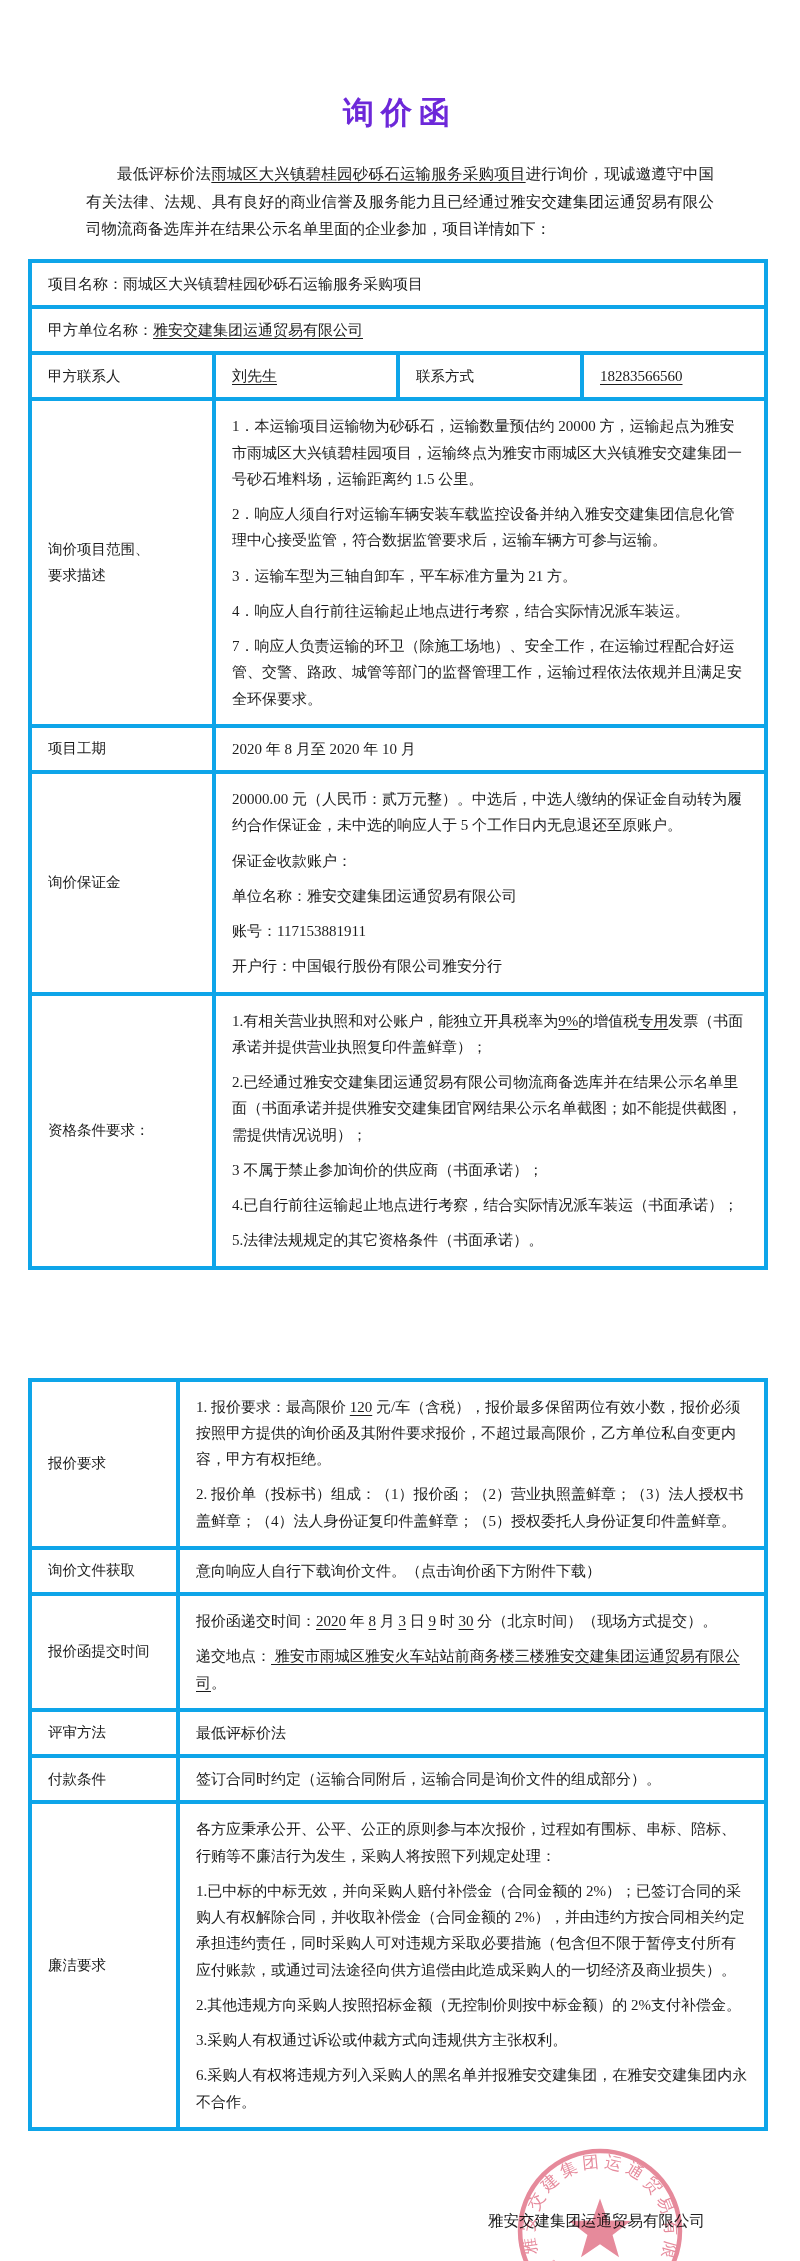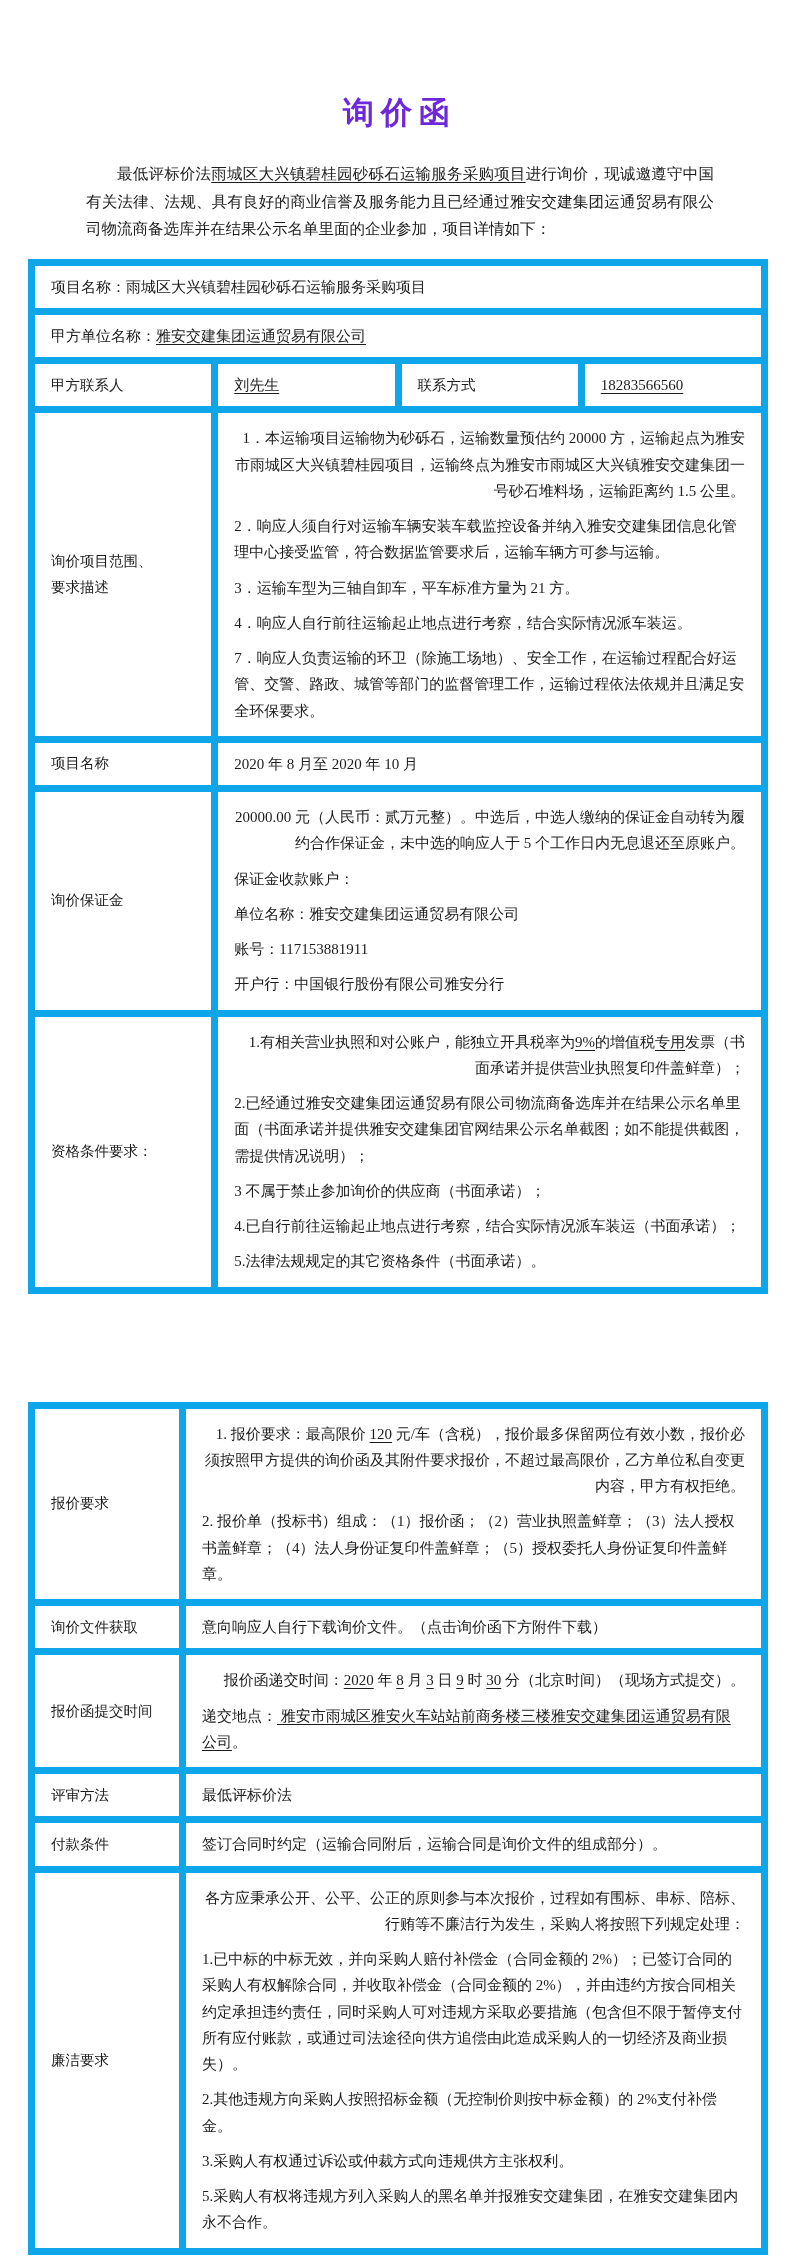--- a/index.html
+++ b/index.html
@@ -16,30 +16,30 @@
   .intro{
     margin:0 86px 16px 86px;font-size:15.5px;line-height:1.78;
     text-align:justify;text-indent:2em;
   }
   u,.ul{text-decoration:underline;text-underline-offset:3px;}
   table.doc{
     border-collapse:collapse;margin-left:28px;width:740px;
     font-size:15px;table-layout:fixed;
   }
   table.doc td{
-    border:7px solid #0ea5e9;vertical-align:middle;
+    border:4px solid #0ea5e9;vertical-align:middle;
     padding:8px 16px;line-height:1.75;
   }
   td.lbl{
     width:112px;padding:8px 2px 8px 6px;font-size:14.5px;line-height:1.9;
   }
   td.cell-mid{width:203px;}
   td.cell-lbl2{width:106px;padding:8px 2px 8px 8px;font-size:14.5px;}
   td.content p{margin:9px 0;}
-  td.content p:first-child{margin-top:4px;text-align:right;}
+  td.content p:first-child{margin-top:4px;}
   td.content p:last-child{margin-bottom:4px;}
   .gap{height:108px;}
   .signature{position:relative;height:340px;margin-top:18px;}
   .sig-company{
     text-align:right;padding-right:95px;font-size:15.5px;
     margin:0;padding-top:62px;position:relative;z-index:1;
   }
   .sig-date{
     text-align:right;padding-right:152px;font-size:14px;
     margin:34px 0 0 0;position:relative;z-index:1;
@@ -76,21 +76,21 @@
       <td class="lbl"><span>询价项目范围、</span><br><span>要求描述</span></td>
       <td class="content" colspan="3">
         <p>1．本运输项目运输物为砂砾石，运输数量预估约 20000 方，运输起点为雅安市雨城区大兴镇碧桂园项目，运输终点为雅安市雨城区大兴镇雅安交建集团一号砂石堆料场，运输距离约 1.5 公里。</p>
         <p>2．响应人须自行对运输车辆安装车载监控设备并纳入雅安交建集团信息化管理中心接受监管，符合数据监管要求后，运输车辆方可参与运输。</p>
         <p>3．运输车型为三轴自卸车，平车标准方量为 21 方。</p>
         <p>4．响应人自行前往运输起止地点进行考察，结合实际情况派车装运。</p>
         <p>7．响应人负责运输的环卫（除施工场地）、安全工作，在运输过程配合好运管、交警、路政、城管等部门的监督管理工作，运输过程依法依规并且满足安全环保要求。</p>
       </td>
     </tr>
     <tr>
-      <td class="lbl">项目名称</td>
+      <td class="lbl">项目工期</td>
       <td colspan="3">2020 年 8 月至 2020 年 10 月</td>
     </tr>
     <tr>
       <td class="lbl">询价保证金</td>
       <td class="content" colspan="3">
         <p>20000.00 元（人民币：贰万元整）。中选后，中选人缴纳的保证金自动转为履约合作保证金，未中选的响应人于 5 个工作日内无息退还至原账户。</p>
         <p>保证金收款账户：</p>
         <p>单位名称：雅安交建集团运通贸易有限公司</p>
         <p>账号：117153881911</p>
         <p>开户行：中国银行股份有限公司雅安分行</p>
@@ -139,21 +139,21 @@
       <td class="lbl">付款条件</td>
       <td colspan="3">签订合同时约定（运输合同附后，运输合同是询价文件的组成部分）。</td>
     </tr>
     <tr>
       <td class="lbl">廉洁要求</td>
       <td class="content" colspan="3">
         <p>各方应秉承公开、公平、公正的原则参与本次报价，过程如有围标、串标、陪标、行贿等不廉洁行为发生，采购人将按照下列规定处理：</p>
         <p>1.已中标的中标无效，并向采购人赔付补偿金（合同金额的 2%）；已签订合同的采购人有权解除合同，并收取补偿金（合同金额的 2%），并由违约方按合同相关约定承担违约责任，同时采购人可对违规方采取必要措施（包含但不限于暂停支付所有应付账款，或通过司法途径向供方追偿由此造成采购人的一切经济及商业损失）。</p>
         <p>2.其他违规方向采购人按照招标金额（无控制价则按中标金额）的 2%支付补偿金。</p>
         <p>3.采购人有权通过诉讼或仲裁方式向违规供方主张权利。</p>
-        <p>5.采购人有权将违规方列入采购人的黑名单并报雅安交建集团，在雅安交建集团内永不合作。</p>
+        <p>6.采购人有权将违规方列入采购人的黑名单并报雅安交建集团，在雅安交建集团内永不合作。</p>
       </td>
     </tr>
   </tbody>
     </table>
 
   <div class="signature">
     <p class="sig-company">雅安交建集团运通贸易有限公司</p>
     <p class="sig-date">2020 年 7 月 29 日</p>
 
     <svg class="stamp" viewBox="0 0 170 170" xmlns="http://www.w3.org/2000/svg">

